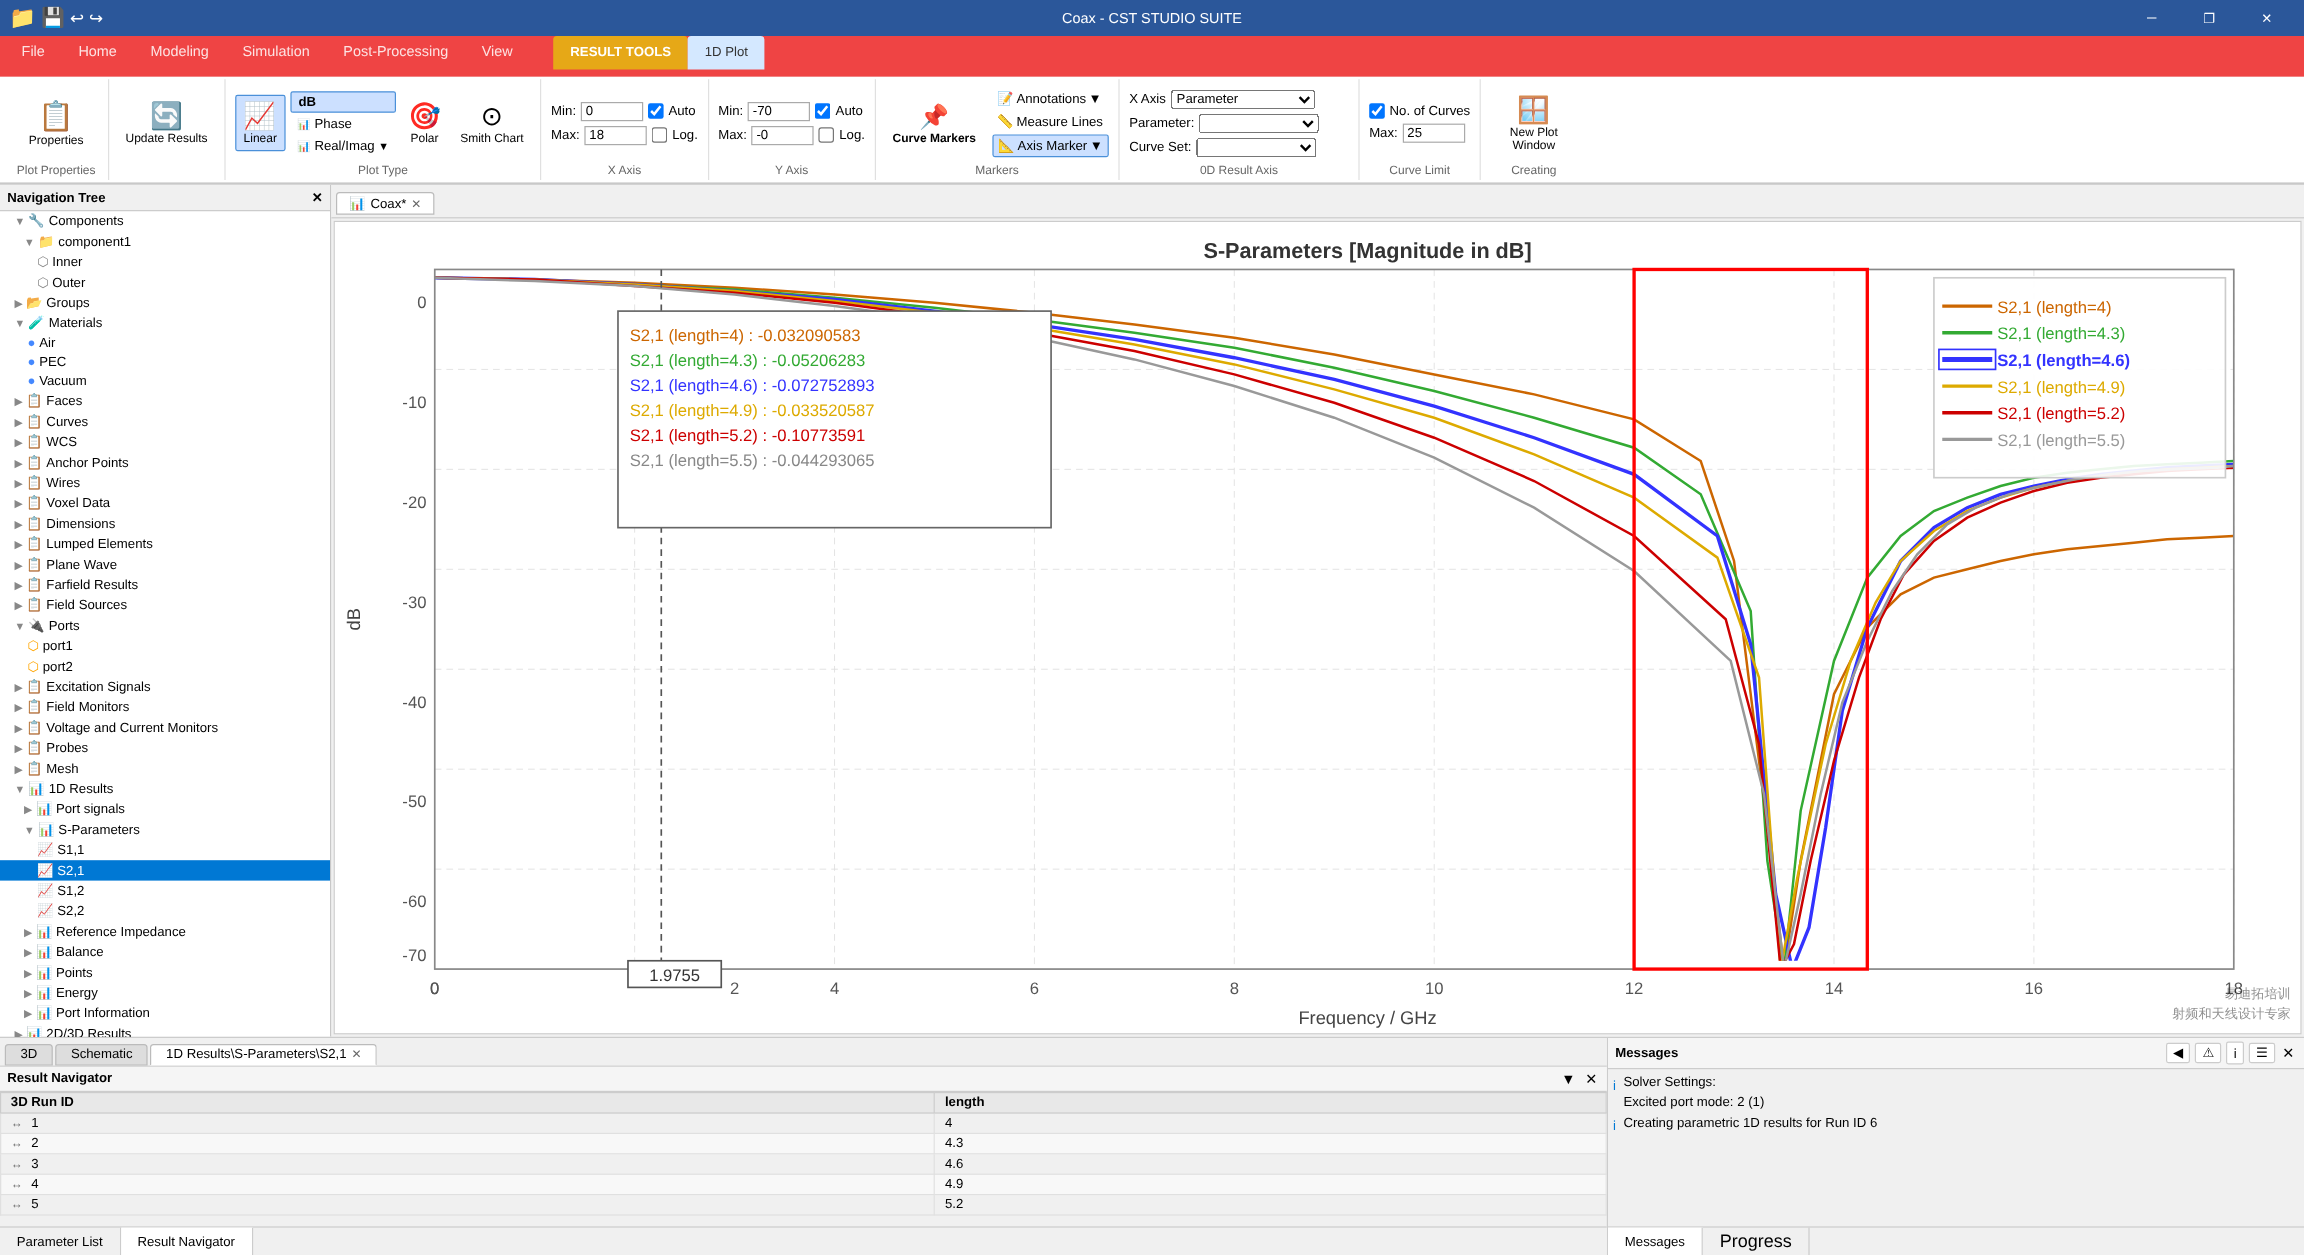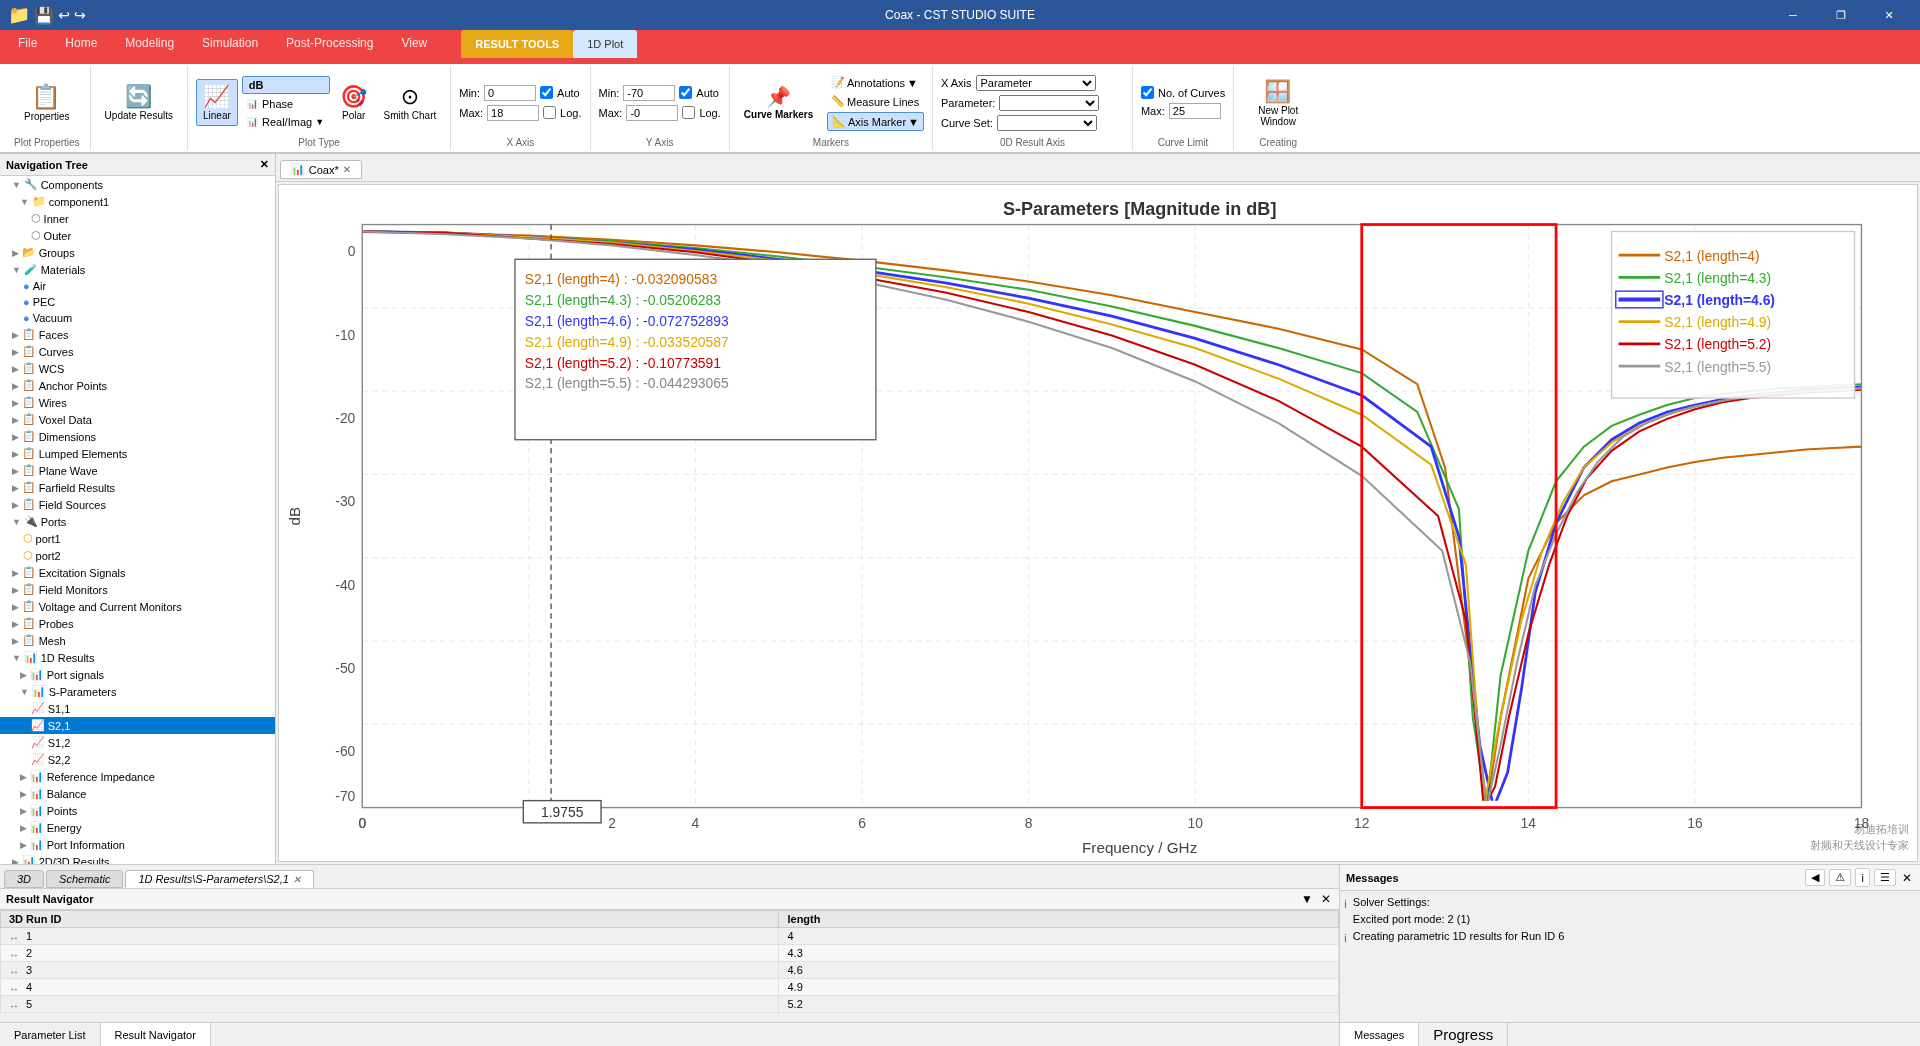--- a/index.html
+++ b/index.html
@@ -594,21 +594,21 @@
 
       </div>
 
     </div>
   </div>
 
   <div style="display:flex; height:182px; border-top:1px solid #ccc; flex-shrink:0;">
 
     <div style="flex:1; display:flex; flex-direction:column; border-right:1px solid #ccc;">
 
-      <div style="display:flex; background:#f0f0f0; border-bottom:1px solid #ccc; height:24px; align-items:flex-end; padding:0 4px; gap:2px;font-style:italic;">
+      <div style="display:flex; background:#f0f0f0; border-bottom:1px solid #ccc; height:24px; align-items:flex-end; padding:0 4px; gap:2px;">
         <div style="padding:2px 12px; background:#ddd; border:1px solid #bbb; border-radius:3px 3px 0 0; font-size:11px; cursor:pointer;">3D</div>
         <div style="padding:2px 12px; background:#ddd; border:1px solid #bbb; border-radius:3px 3px 0 0; font-size:11px; cursor:pointer;">Schematic</div>
         <div style="padding:2px 12px; background:white; border:1px solid #bbb; border-bottom-color:white; border-radius:3px 3px 0 0; font-size:11px; cursor:pointer; display:flex; align-items:center; gap:4px;">
           <span>1D Results\S-Parameters\S2,1</span>
           <span style="color:#666; font-size:10px;">✕</span>
         </div>
       </div>
 
       <div style="display:flex; align-items:center; justify-content:space-between; padding:3px 6px; background:#f5f5f5; border-bottom:1px solid #ccc;">
         <span style="font-size:11px; font-weight:600;">Result Navigator</span>

